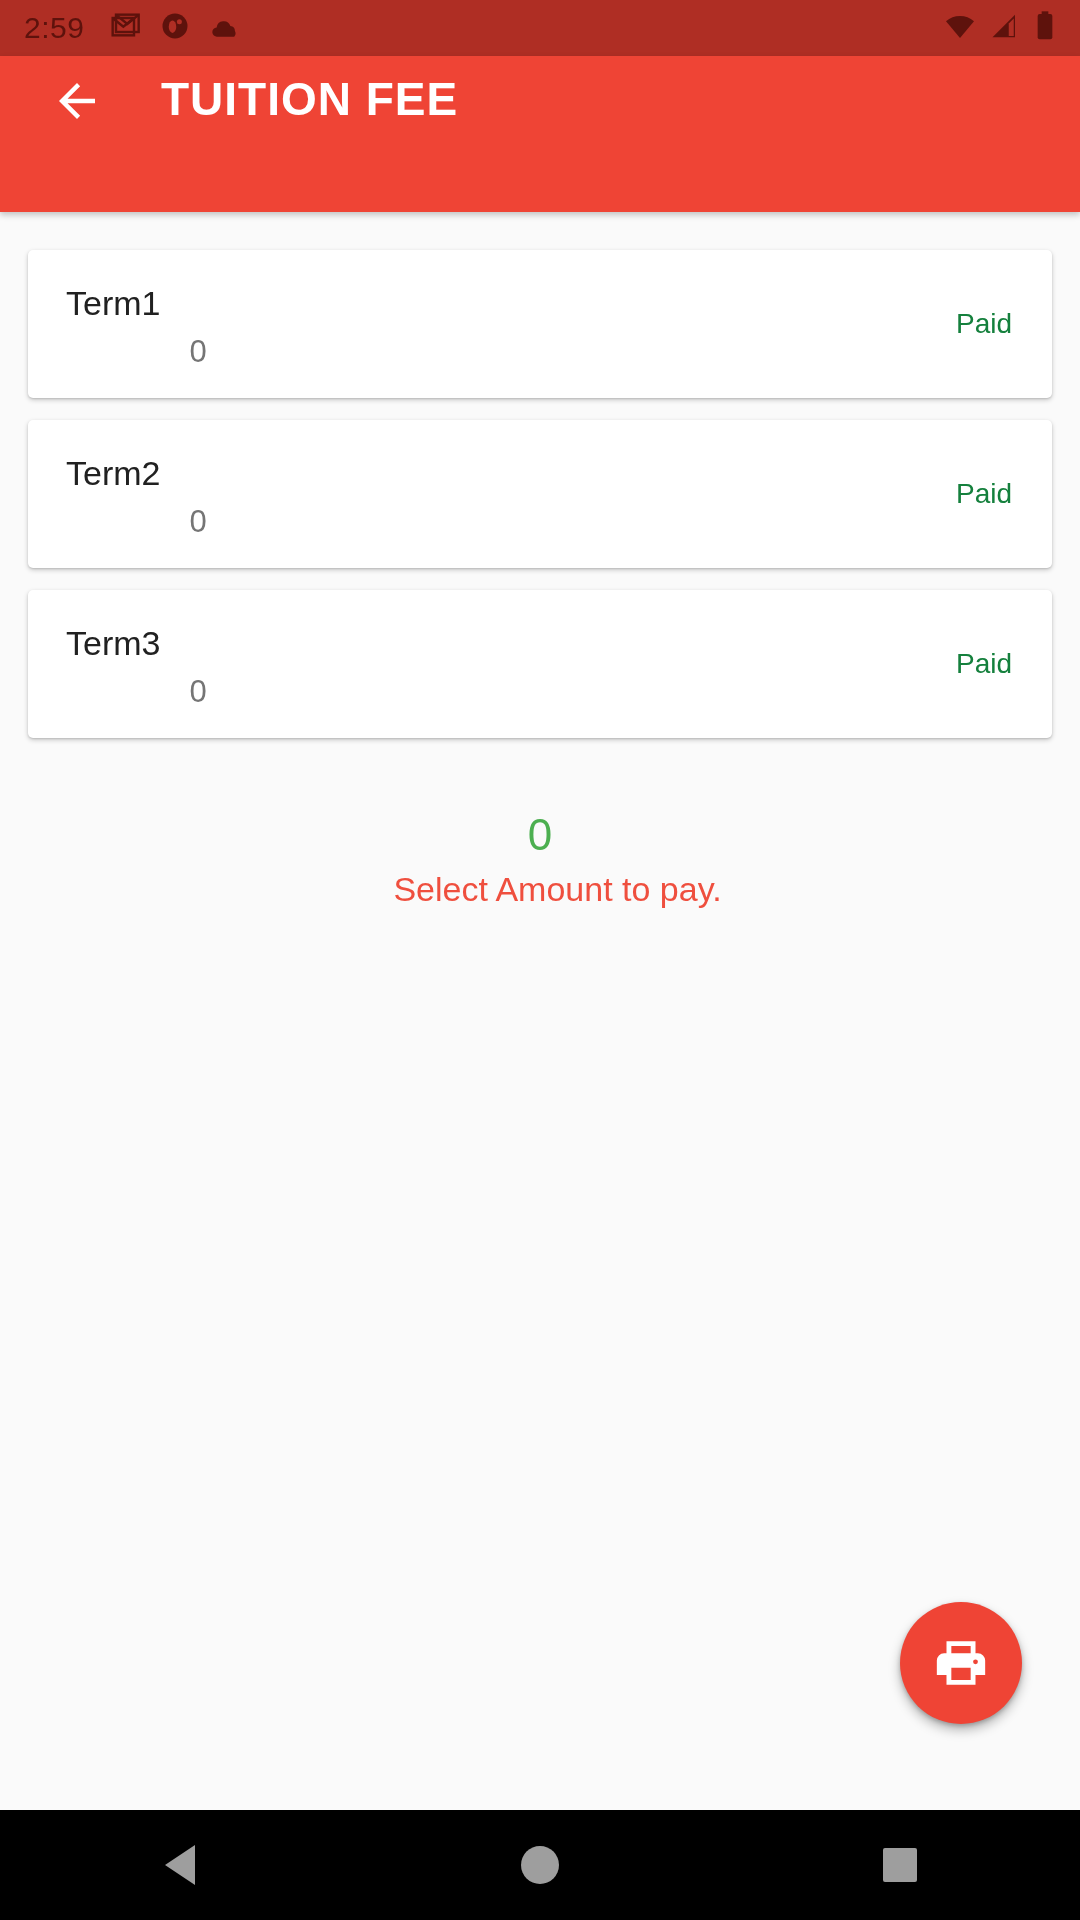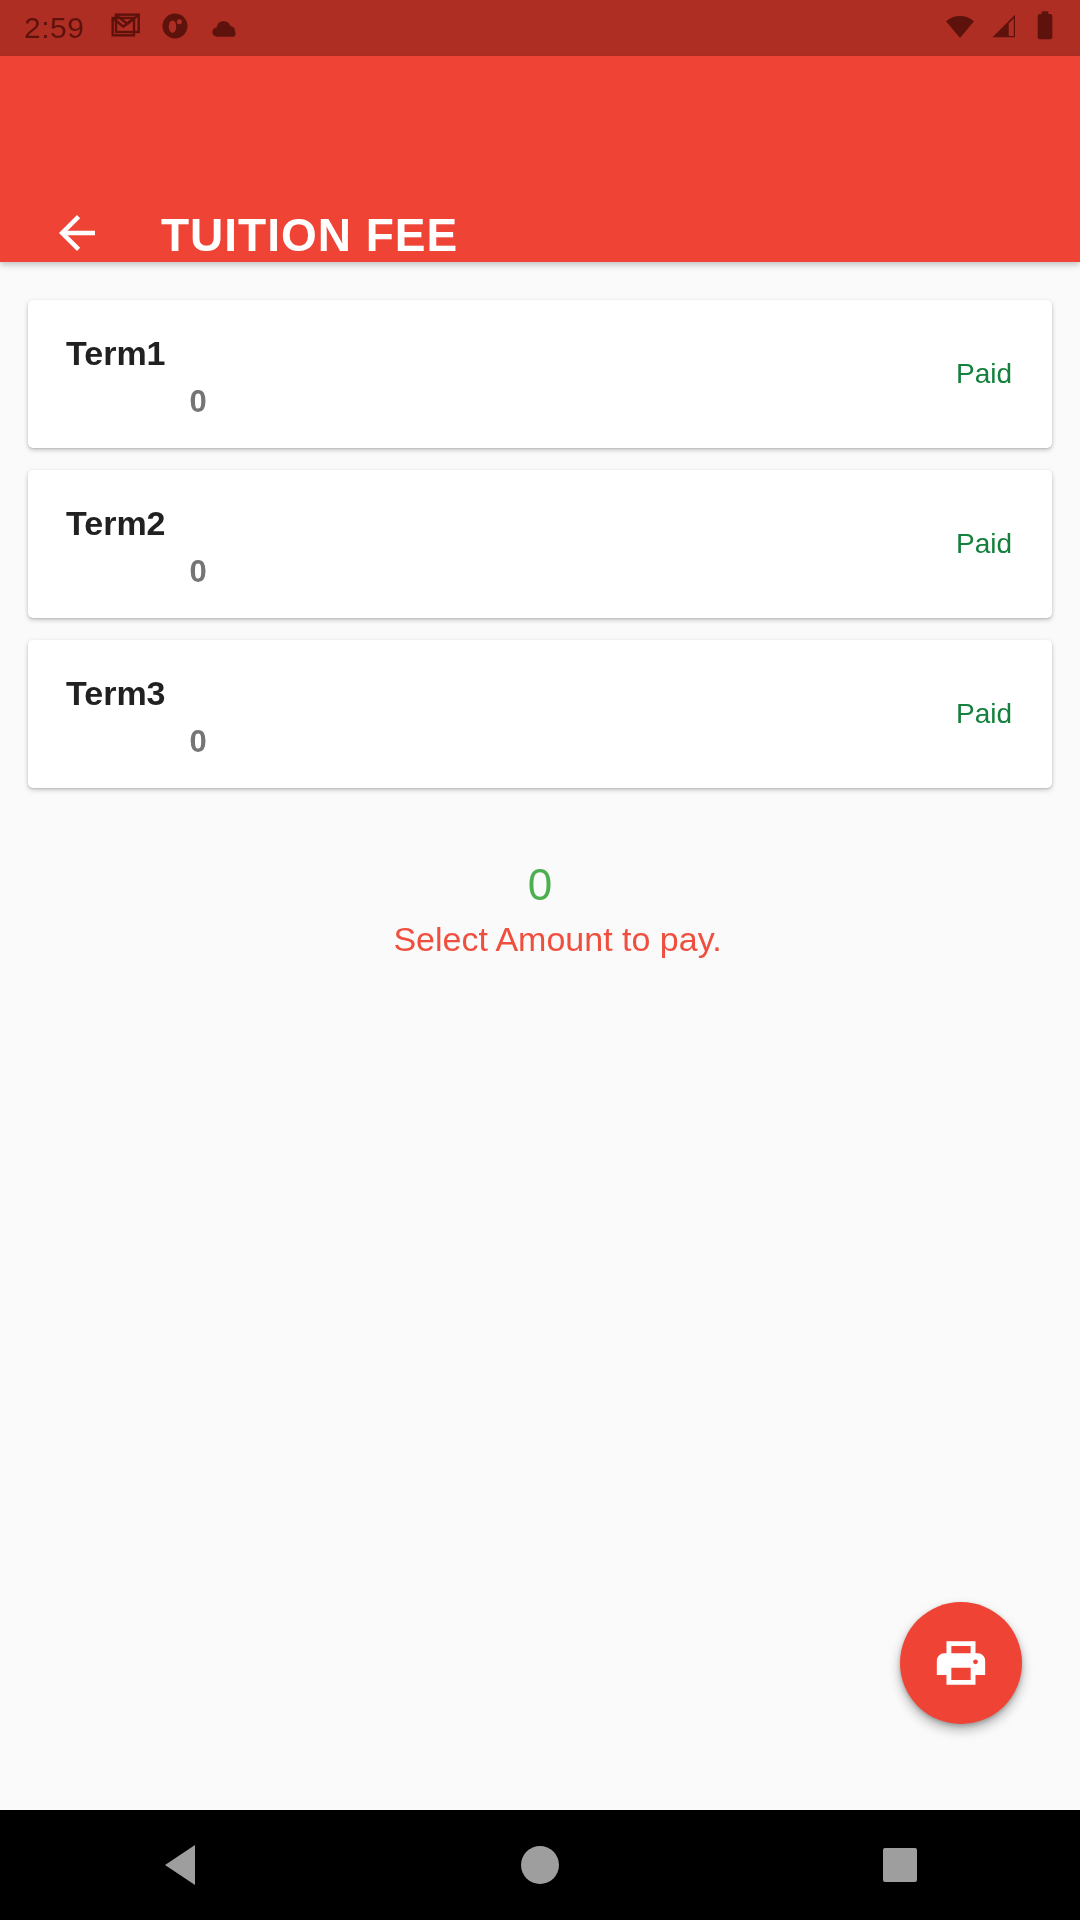--- a/index.html
+++ b/index.html
@@ -20,23 +20,23 @@
   .status-time {
     color:#5E120C; font-size:30px; letter-spacing:0.5px;
     font-family:"Liberation Sans", sans-serif;
   }
   .status-left-icons { display:flex; align-items:center; gap:18px; margin-left:26px; }
   .status-right-icons { margin-left:auto; display:flex; align-items:center; gap:14px; }
   .sicon { display:block; }
 
   
   .app-bar {
-    height:206px; background:#EF4435;
-    display:flex; align-items:flex-end;
-    padding:0 48px; flex:0 0 auto;
+    height:156px; background:#EF4435;
+    display:flex; align-items:flex-start;
+    padding:16px 48px; flex:0 0 auto;
     box-shadow:0 3px 6px rgba(0,0,0,0.22);
     position:relative; z-index:5;
   }
   .back-btn { width:58px; height:58px; display:flex; align-items:center; justify-content:center; cursor:pointer; }
   .app-title {
     color:#FFFFFF; font-size:46px; font-weight:bold;
     letter-spacing:1px; margin-left:55px;
   }
 
   
@@ -45,21 +45,21 @@
   .card {
     position:relative;
     margin:0 28px 22px 28px;
     background:#FFFFFF;
     border-radius:5px;
     box-shadow:0 2px 5px rgba(0,0,0,0.20), 0 1px 2px rgba(0,0,0,0.12);
     height:148px;
     display:flex; align-items:center;
     cursor:pointer;
   }
-  .card-left { position:relative; flex:1 1 auto; height:100%;font-weight:bold; }
+  .card-left { position:relative; flex:1 1 auto; height:100%; }
   .term-label {
     position:absolute; left:38px; top:34px;
     font-size:34px; color:#212121;
   }
   .term-amount {
     position:absolute; left:140px; top:84px;
     font-size:31px; color:#757575;
     min-width:60px; text-align:center;
     background:transparent; border:none; outline:none;
     font-family:"Liberation Sans", sans-serif;

